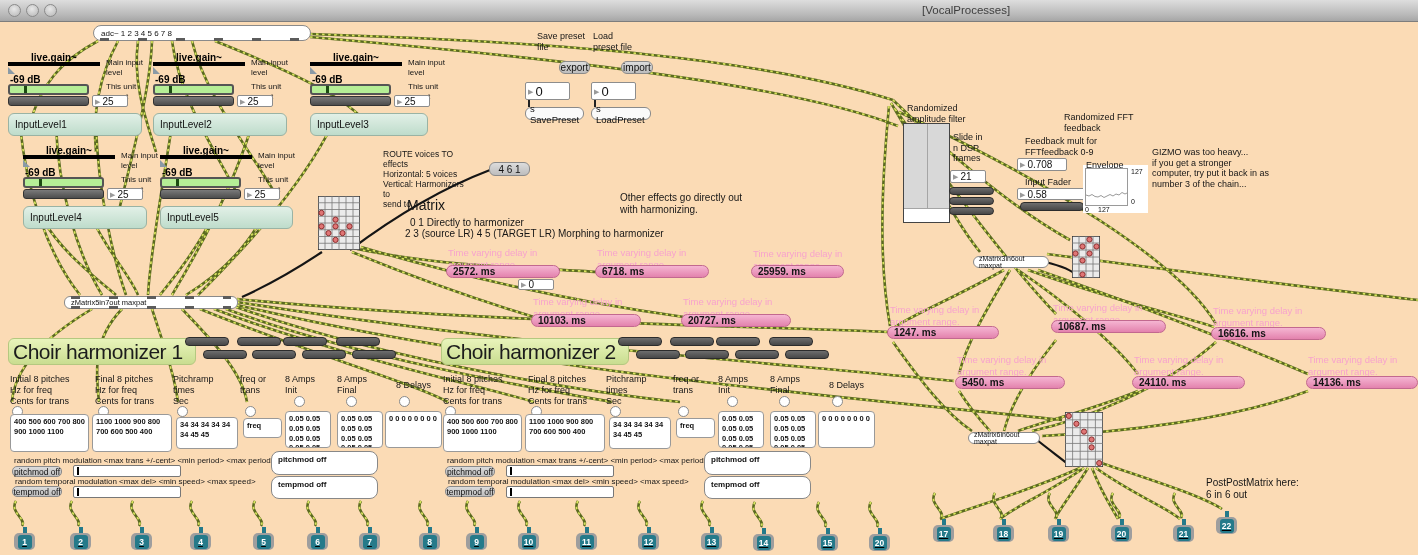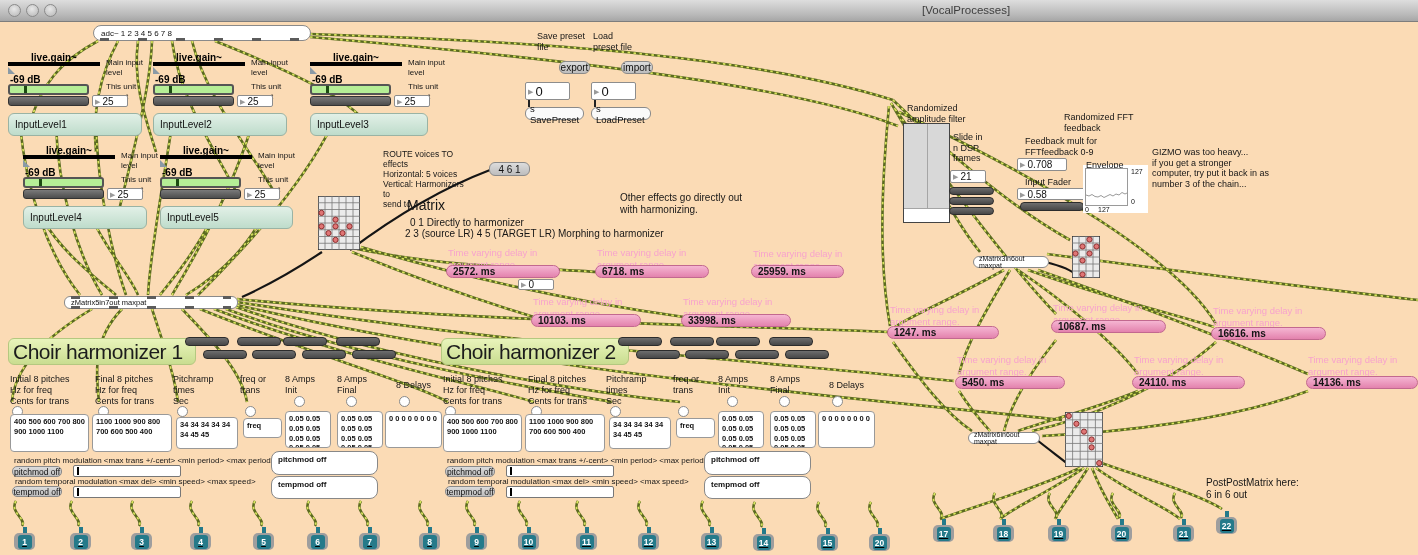--- a/index.html
+++ b/index.html
@@ -403,21 +403,21 @@
 argument range.</div>
  <div class="abs pbox" style="left:595px;top:265px;width:114px">6718. ms</div>
  <div class="abs plabel" style="left: 753px; top: 248px; width: 110px; white-space: pre-line;">Time varying delay in
 argument range.</div>
  <div class="abs pbox" style="left:751px;top:265px;width:93px">25959. ms</div>
  <div class="abs plabel" style="left: 533px; top: 296px; width: 110px; white-space: pre-line;">Time varying delay in
 argument range.</div>
  <div class="abs pbox" style="left:531px;top:314px;width:110px">10103. ms</div>
  <div class="abs plabel" style="left: 683px; top: 296px; width: 110px; white-space: pre-line;">Time varying delay in
 argument range.</div>
- <div class="abs pbox" style="left:681px;top:314px;width:110px">33998. ms</div>
+ <div class="abs pbox" style="left:681px;top:314px;width:110px">20727. ms</div>
  <div class="abs plabel" style="left: 890px; top: 304px; width: 110px; white-space: pre-line;">Time varying delay in
 argument range.</div>
  <div class="abs pbox" style="left:887px;top:326px;width:112px">1247. ms</div>
  <div class="abs plabel" style="left: 1053px; top: 302px; width: 110px; white-space: pre-line;">Time varying delay in
 argument range.</div>
  <div class="abs pbox" style="left:1051px;top:320px;width:115px">10687. ms</div>
  <div class="abs plabel" style="left: 1213px; top: 305px; width: 110px; white-space: pre-line;">Time varying delay in
 argument range.</div>
  <div class="abs pbox" style="left:1211px;top:327px;width:115px">16616. ms</div>
  <div class="abs plabel" style="left: 957px; top: 354px; width: 110px; white-space: pre-line;">Time varying delay in

